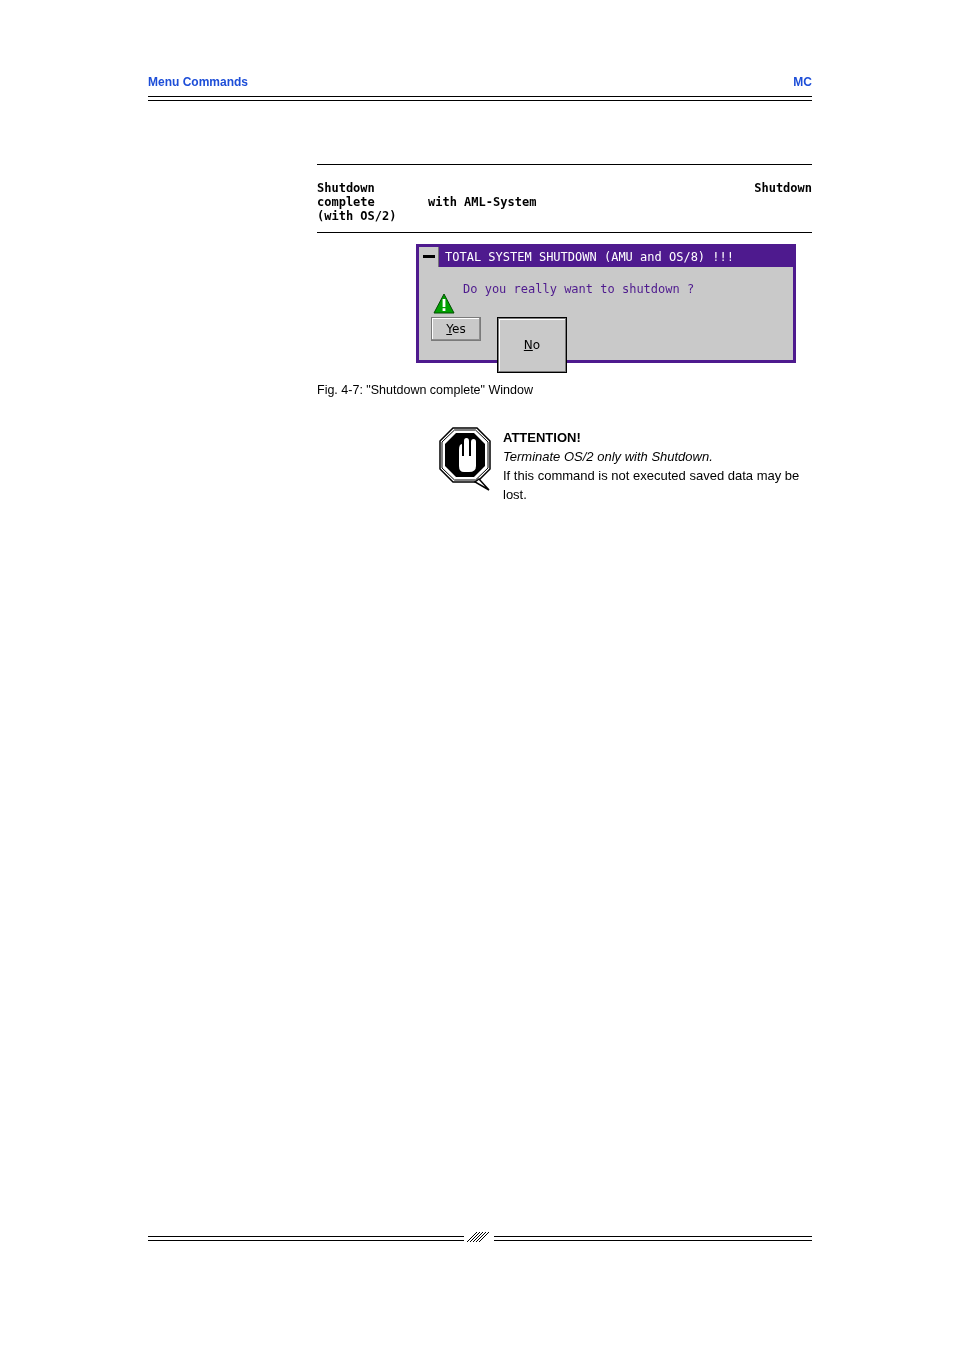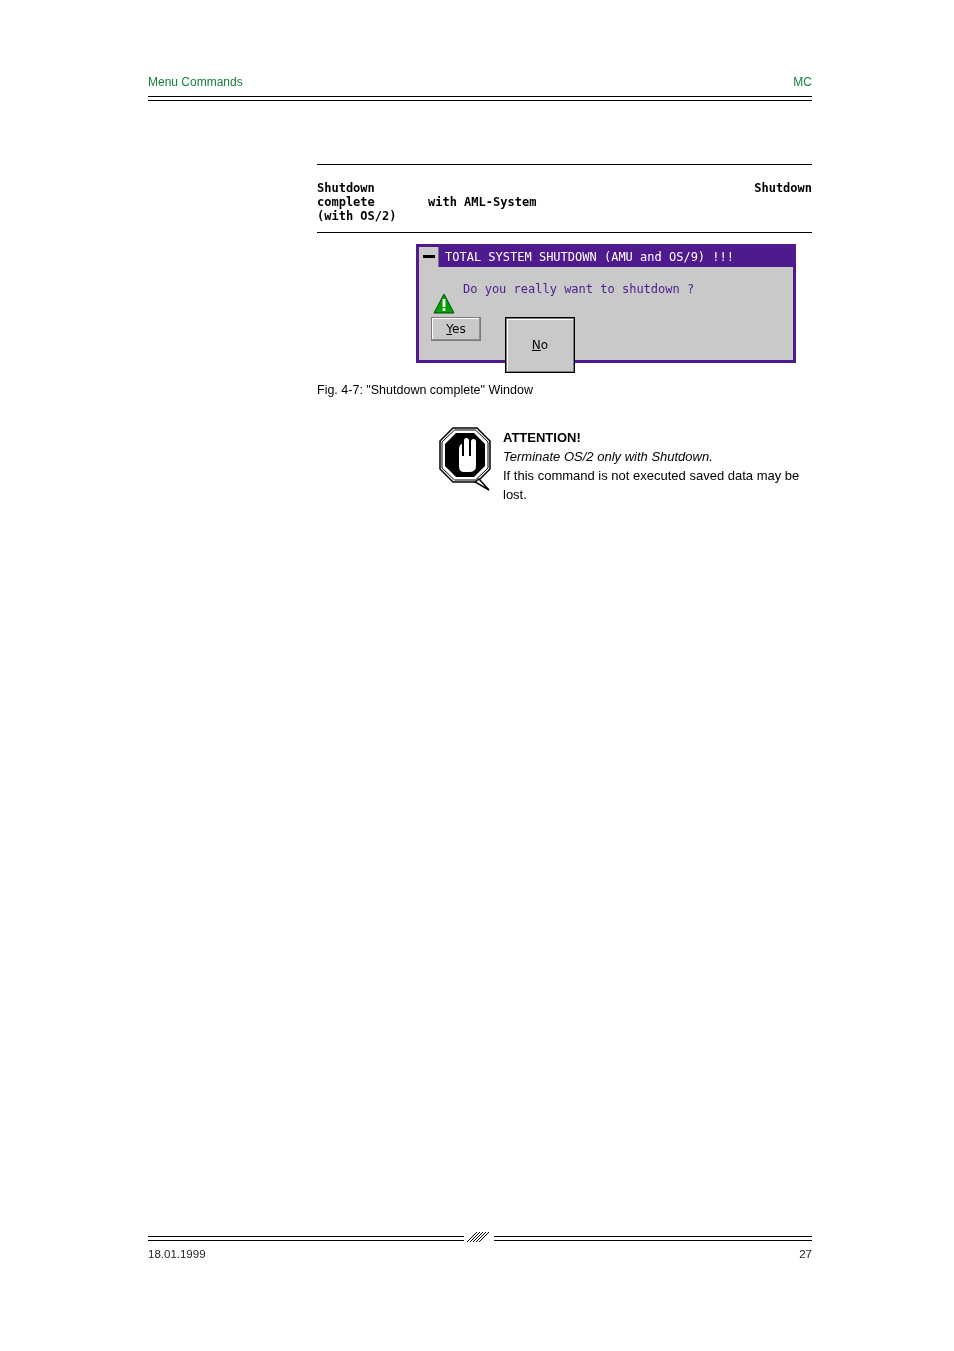--- a/index.html
+++ b/index.html
@@ -1,41 +1,41 @@
 <!DOCTYPE html>
 <html><head>
 <meta charset="utf-8">
 <style>
   @page { size: 954px 1351px; margin: 0; }
   html, body { margin: 0; padding: 0; width: 954px; height: 1351px; background: #fff; font-family: Arial, Helvetica, sans-serif; color: #000; }
   .page { position: relative; width: 954px; height: 1351px; }
 
   
-  .header { position: absolute; left: 148px; right: 142px; top: 75px; font-size: 12px; color: #15803d; }
+  .header { position: absolute; left: 148px; right: 142px; top: 75px; font-size: 12px; color: #1d4ed8; font-weight: bold; }
   .header-right { float: right; }
   .header-rule { position: absolute; left: 148px; right: 142px; top: 96px; height: 3px; border-top: 1px solid #000; border-bottom: 1px solid #000; }
 
   
   .tbl-top-rule { position: absolute; left: 317px; right: 142px; top: 164px; border-top: 1px solid #000; }
   .tbl-col1 { position: absolute; left: 317px; top: 181px; width: 96px; font-family: "Lucida Console","DejaVu Sans Mono",monospace; font-size: 12px; font-weight: 700; line-height: 14px; }
   .tbl-col2 { position: absolute; left: 428px; top: 195px; font-family: "Lucida Console","DejaVu Sans Mono",monospace; font-size: 12px; font-weight: 700; }
   .tbl-col3 { position: absolute; right: 142px; top: 181px; font-family: "Lucida Console","DejaVu Sans Mono",monospace; font-size: 12px; font-weight: 700; }
   .tbl-bottom-rule { position: absolute; left: 317px; right: 142px; top: 232px; border-top: 1px solid #000; }
 
   
   .dialog-outer { position: absolute; left: 416px; top: 244px; width: 380px; height: 119px; border: 3px solid #4e1a8e; background: #c9c9c9; box-sizing: border-box; }
   .titlebar { position: relative; height: 20px; background: #4e1a8e; display: flex; align-items: stretch; }
   .sysmenu { width: 20px; height: 20px; background: #c9c9c9; position: relative; }
   .sysmenu-glyph { position: absolute; left: 4px; right: 4px; top: 8px; height: 3px; background: #000; }
   .sysmenu::after { content: ""; position: absolute; right: 0; top: 0; bottom: 0; width: 1px; background: #777; }
   .titlebar-text { flex: 1; color: #fff; font-family: "Lucida Console","DejaVu Sans Mono",monospace; font-size: 12px; line-height: 20px; padding-left: 6px; white-space: nowrap; }
   .dialog-body { position: relative; height: calc(100% - 20px); border-radius: 7px; }
   .warn-icon { position: absolute; left: 14px; top: 26px; width: 22px; height: 22px; }
   .dlg-msg { position: absolute; left: 44px; top: 15px; font-family: "Lucida Console","DejaVu Sans Mono",monospace; font-size: 12px; color: #4e1a8e; }
-  .dlg-buttons { position: absolute; left: 12px; top: 50px; display: flex; gap: 24px; }
+  .dlg-buttons { position: absolute; left: 12px; top: 50px; display: flex; gap: 16px; }
   .btn { min-width: 48px; height: 22px; display: inline-flex; align-items: center; justify-content: center; font-family: "Lucida Sans","DejaVu Sans",sans-serif; font-size: 12px; background: #c9c9c9; }
   .btn-yes { border: 1px solid #7a7a7a; box-shadow: inset -1px -1px 0 #8e8e8e, inset 1px 1px 0 #fff; }
   .btn-no  { border: 1px solid #000; box-shadow: inset 0 0 0 1px #7a7a7a, inset 2px 2px 0 #fff; padding: 16px 10px; }
   .btn-yes span, .btn-no span { }
   .ul-first { text-decoration: underline; }
 
   
   .fig-caption { position: absolute; left: 317px; top: 383px; font-size: 12.5px; }
 
   
@@ -71,21 +71,21 @@
 (with OS/2)</div>
 <div class="tbl-col2">with AML-System</div>
 <div class="tbl-col3">Shutdown</div>
 <div class="tbl-bottom-rule"></div>
 
 <div class="dialog-outer">
   <div class="titlebar">
     <div class="sysmenu">
       <div class="sysmenu-glyph"></div>
     </div>
-    <div class="titlebar-text">TOTAL SYSTEM SHUTDOWN (AMU and OS/9) !!!</div>
+    <div class="titlebar-text">TOTAL SYSTEM SHUTDOWN (AMU and OS/8) !!!</div>
   </div>
   <div class="dialog-body">
     <div class="warn-icon">
       <svg viewBox="0 0 22 22" width="22" height="22">
         <polygon points="11,1 21,20 1,20" fill="#00a000" stroke="#004d00" stroke-width="1"></polygon>
         <rect x="9.6" y="6" width="2.8" height="8" fill="#fff"></rect>
         <rect x="9.6" y="15.2" width="2.8" height="2.8" fill="#fff"></rect>
       </svg>
     </div>
     <div class="dlg-msg">Do you really want to shutdown ?</div>
@@ -130,18 +130,14 @@
 <div class="foot-slashes">
   <svg width="30" height="16" viewBox="0 0 30 16">
     <line x1="3" y1="13" x2="13" y2="3" stroke="#000" stroke-width="1"></line>
     <line x1="6" y1="13" x2="16" y2="3" stroke="#000" stroke-width="1"></line>
     <line x1="9" y1="13" x2="19" y2="3" stroke="#000" stroke-width="1"></line>
     <line x1="12" y1="13" x2="22" y2="3" stroke="#000" stroke-width="1"></line>
     <line x1="15" y1="13" x2="25" y2="3" stroke="#000" stroke-width="1"></line>
   </svg>
 </div>
 <div class="foot-rule-right"></div>
-<div class="footer">
-  <span class="f-left">18.01.1999</span>
-  <span class="f-right">27</span>
-</div>
 
 </div>
 
 </body></html>

